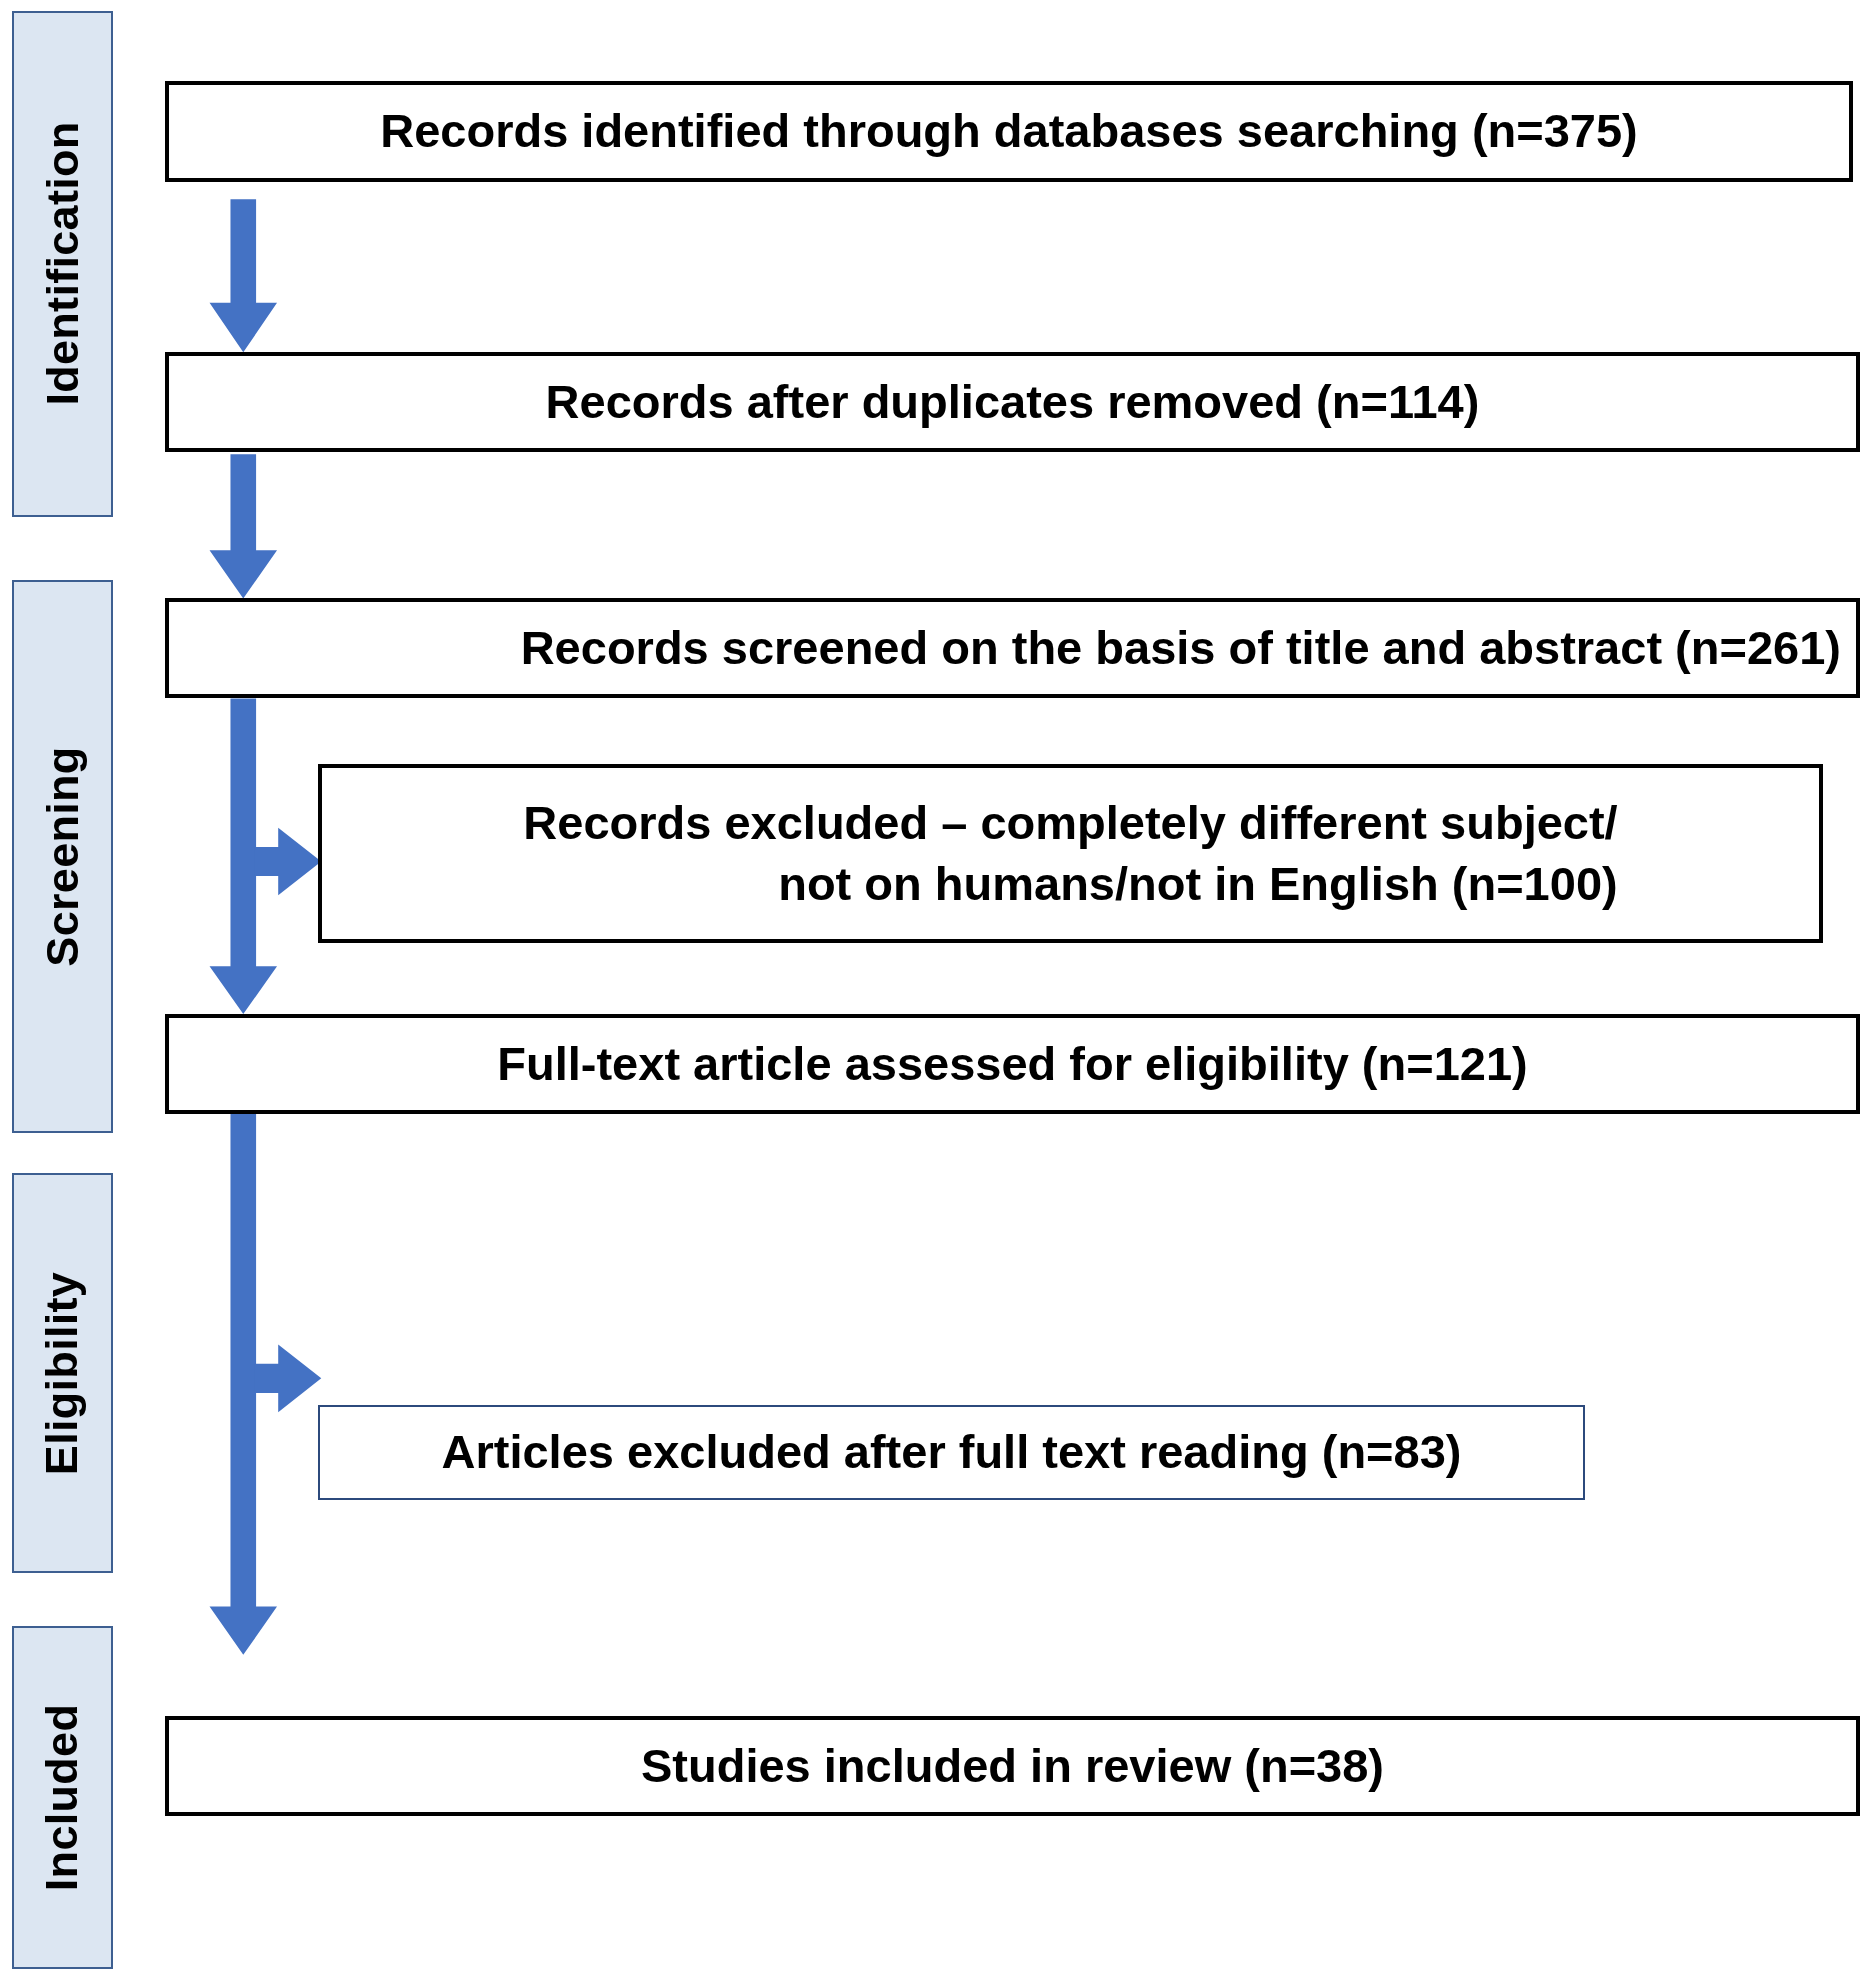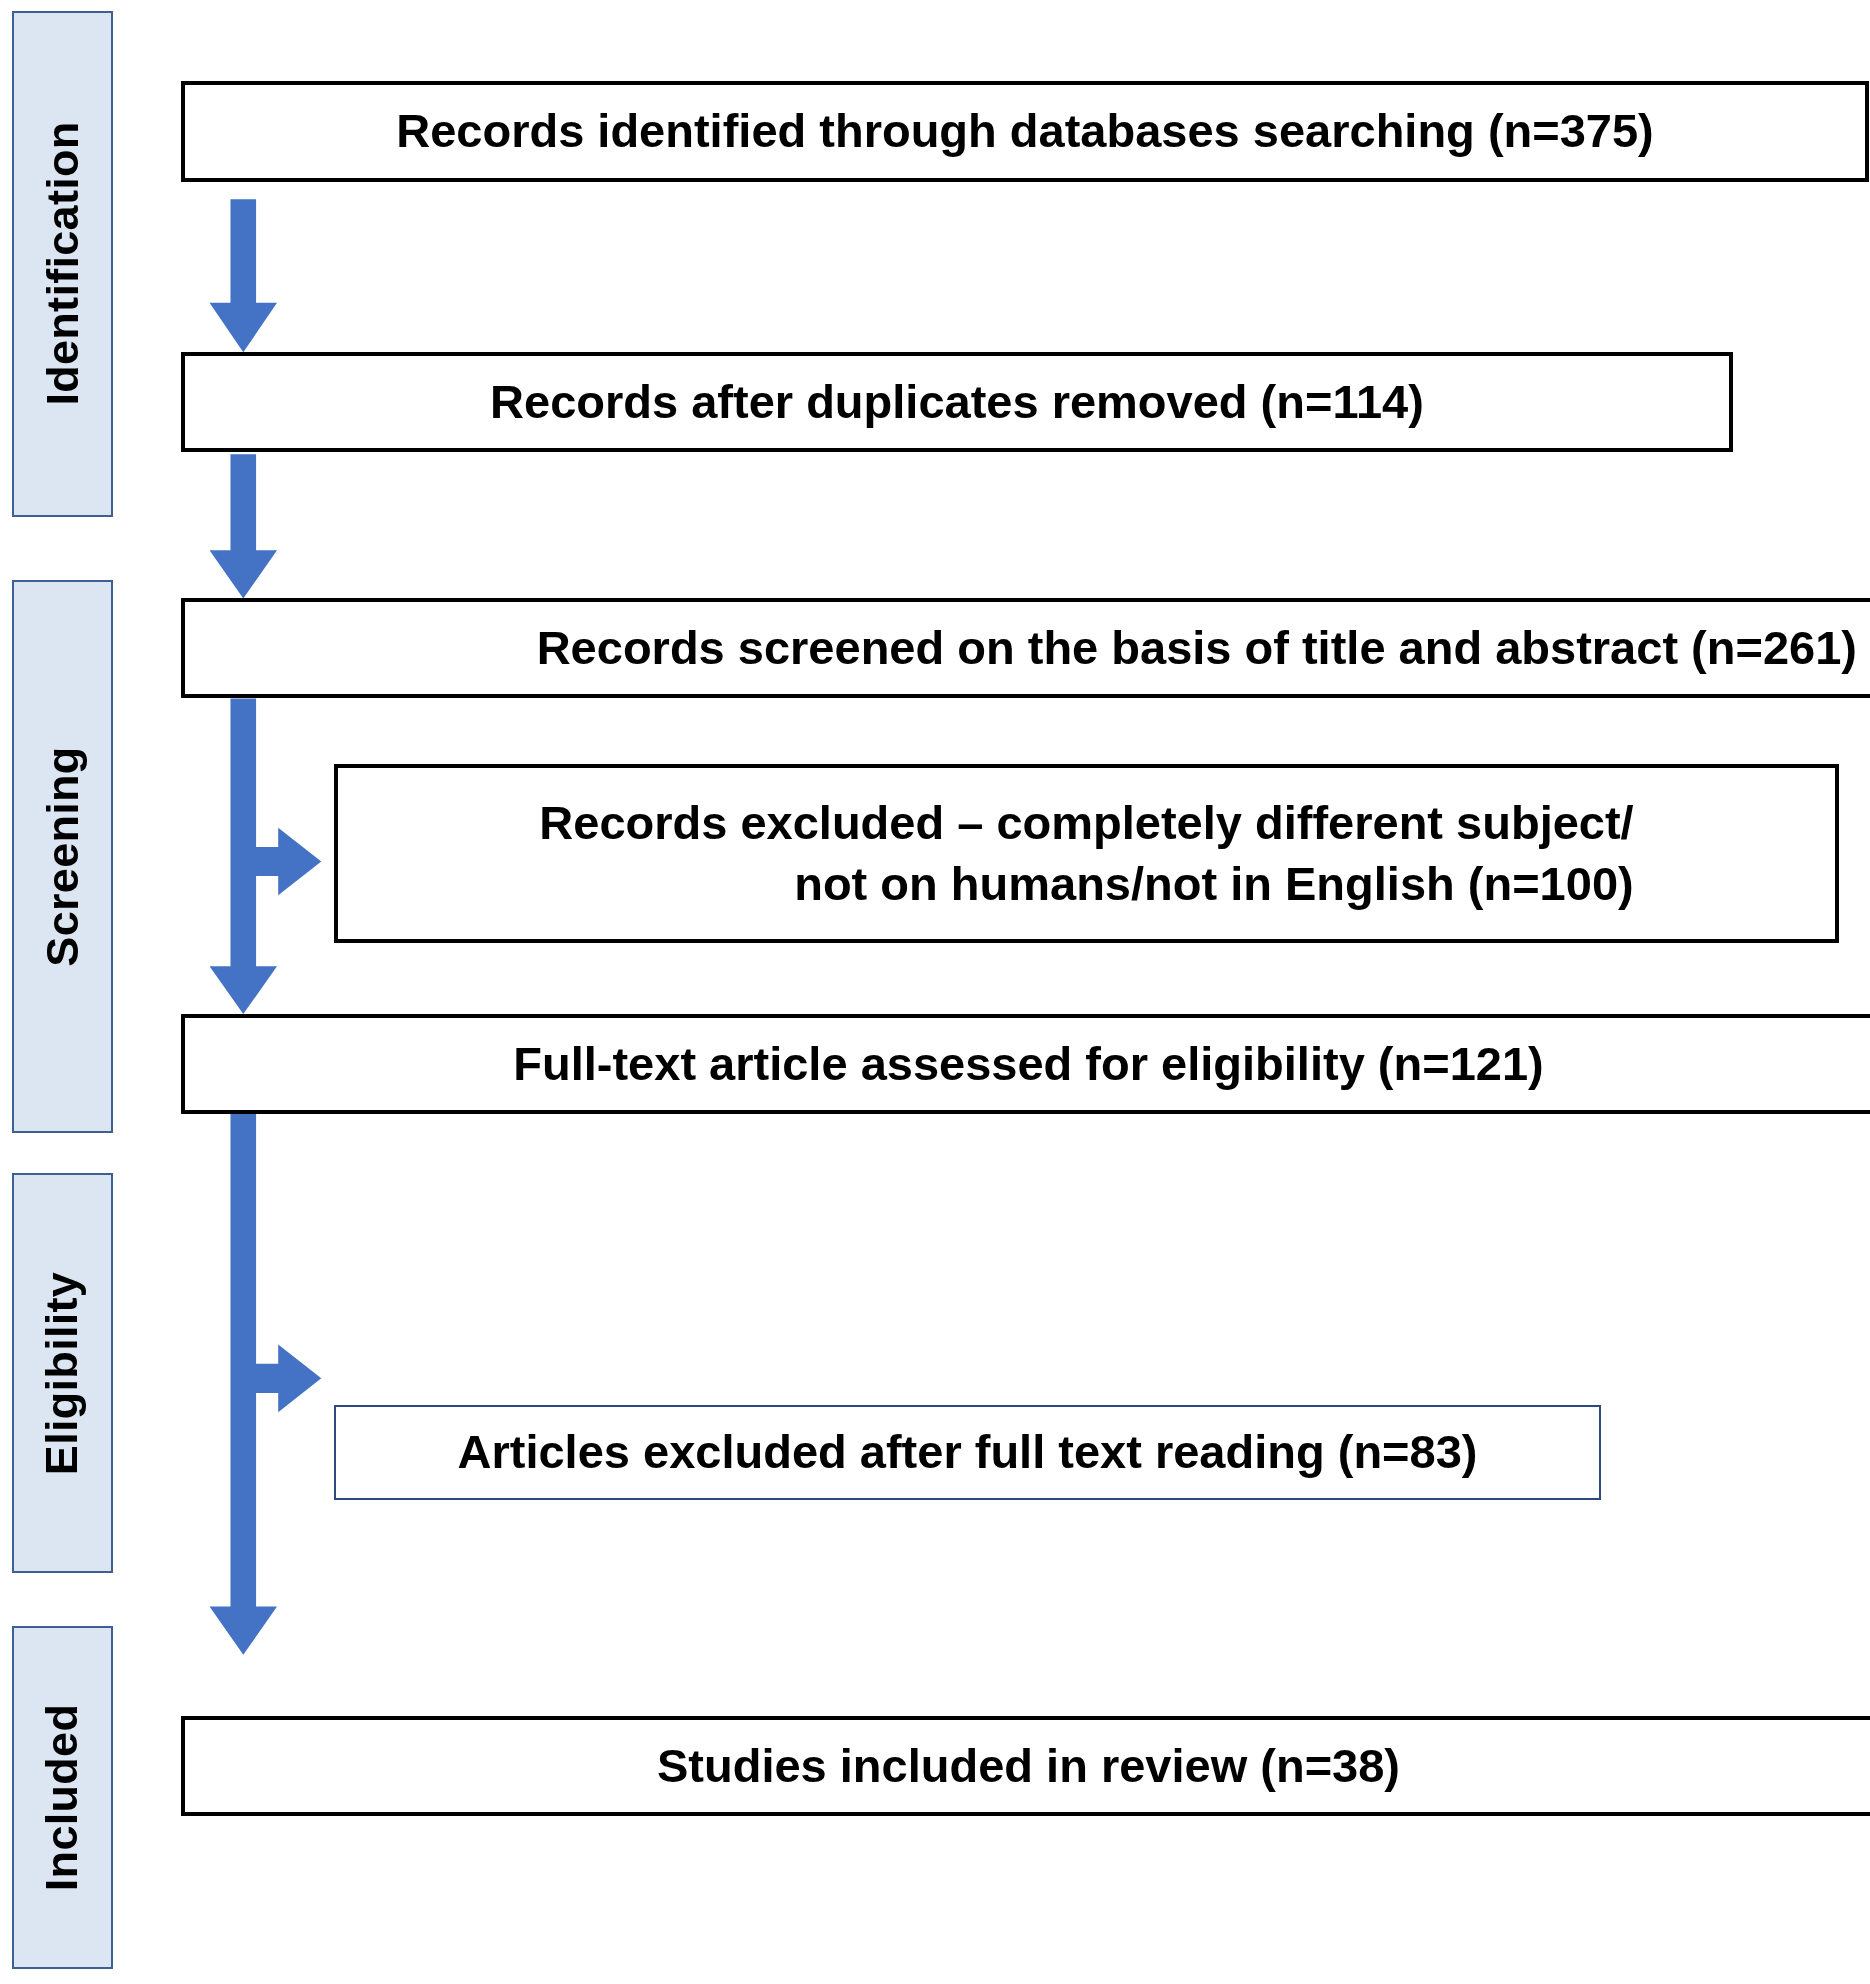--- a/index.html
+++ b/index.html
@@ -43,21 +43,20 @@
   .flow-box {
     position: absolute;
     box-sizing: border-box;
     background: #ffffff;
     border: 4.1px solid #000000;
     display: flex;
     align-items: center;
     justify-content: center;
     text-align: center;
     padding: 0 15px;
-    margin-left: 16px;
   }
   .flow-box.thin-blue {
     border: 2.3px solid #2c4a7c;
   }
   .flow-box .box-text {
     font-weight: bold;
     font-size: 47px;
     line-height: 1.28;
     color: #000000;
   }
@@ -115,21 +114,21 @@
   </div>
 
   <div class="stage-label" style="left:11.6px; top:1626px; width:101px; height:343px;">
     <span class="stage-text">Included</span>
   </div>
 
   <div class="flow-box" style="left:165px; top:81px; width:1688px; height:101px;">
     <span class="box-text">Records identified through databases searching (n=375)</span>
   </div>
 
-  <div class="flow-box" style="left:165px; top:352px; width:1552px; height:100px;">
+  <div class="flow-box" style="left:165px; top:352px; width:1695px; height:100px;">
     <span class="box-text">Records after duplicates removed (n=114)</span>
   </div>
 
   <div class="flow-box" style="left:165px; top:598px; width:1695px; height:100px;justify-content:flex-end;">
     <span class="box-text">Records screened on the basis of title and abstract (n=261)</span>
   </div>
 
   <div class="flow-box" style="left:318px; top:764px; width:1505px; height:179px;text-align:right;">
     <span class="box-text">
       <span>Records excluded – completely different subject/</span><br>

